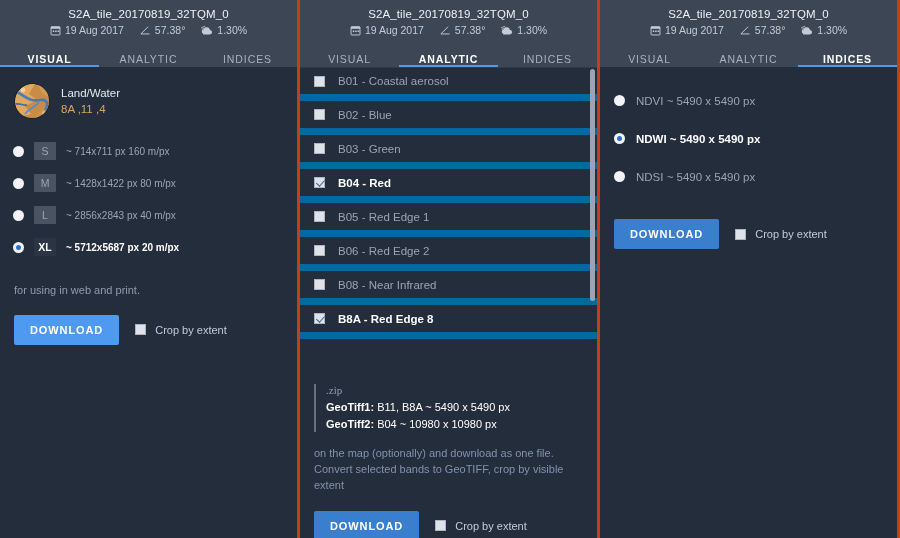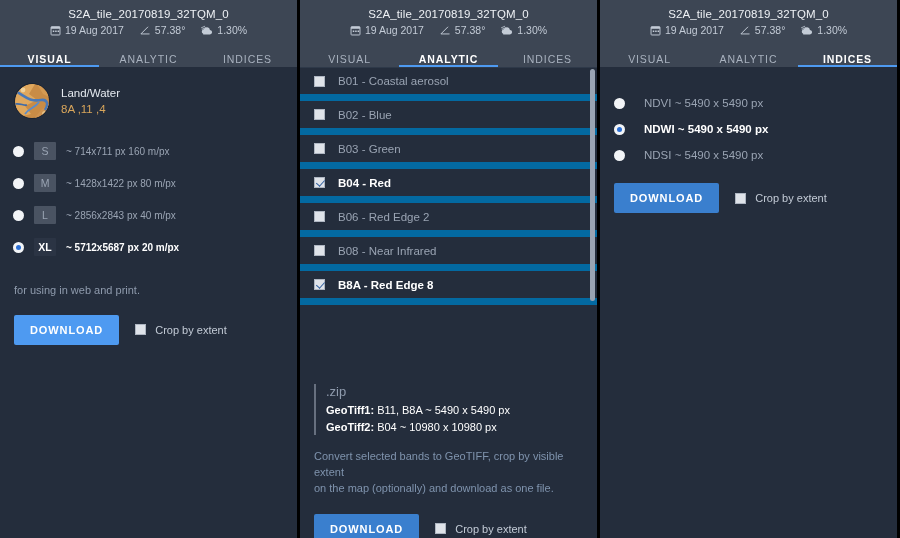--- a/index.html
+++ b/index.html
@@ -5,21 +5,21 @@
   * { box-sizing: border-box; margin: 0; padding: 0; }
   html, body {
     width: 900px; height: 538px;
     background: #ffffff;
     font-family: "Liberation Sans", sans-serif;
     overflow: hidden;
   }
   .stage {
     width: 900px; height: 538px;
     display: flex;
-    background: #000000;
+    background: #c2410c;
   }
   .panel {
     width: 297px;
     height: 538px;
     background: #242d3c;
     display: flex;
     flex-direction: column;
     position: relative;
     overflow: hidden;
   }
@@ -215,21 +215,21 @@
     position: absolute;
     left: 0; right: 0; bottom: 0;
     height: 166px;
     background: #242d3c;
     padding: 12px 14px 0 14px;
   }
   .zipbox {
     border-left: 2px solid #67707f;
     padding: 0 0 0 10px;
   }
-  .ziptitle { color: #8f9bad; font-size: 13px; padding-bottom: 3px; }
+  .ziptitle { color: #8f9bad; font-size: 11px; padding-bottom: 3px; font-family: Liberation Serif, serif; }
   .zipline { color: #ffffff; font-size: 11px; line-height: 1.5; }
   .zipline b { font-weight: bold; }
   .convtext {
     color: #7f93ad;
     font-size: 11px;
     line-height: 1.45;
     padding-top: 14px;
   }
   .actionrow2 {
     display: flex;
@@ -247,25 +247,26 @@
     border-radius: 2px;
     padding: 9px 16px;
     cursor: pointer;
     font-family: "Liberation Sans", sans-serif;
   }
 
   
   .idxlist { padding: 16px 0 0 0; }
   .idxrow {
     display: flex;
-    align-items: flex-end;
+    align-items: flex-start;
     height: 26px;
     padding-left: 14px;
-    gap: 19px;
+    gap: 11px;
     cursor: pointer;
+    margin-top: 12px;
   }
   .idxlabel { color: #9aa4b3; font-size: 11.5px; }
   .idxlabel.sel { color: #ffffff; font-weight: bold; }
   .actionrow3 {
     display: flex;
     align-items: center;
     gap: 16px;
     padding: 22px 0 0 14px;
   }
 </style>
@@ -436,20 +437,24 @@
         <div class="bandrow">
           <span class="cbox"></span>
           <span class="bandlabel">B03 - Green</span>
         </div>
         <div class="bandrow">
           <span class="cbox checked"></span>
           <span class="bandlabel sel">B04 - Red</span>
         </div>
         <div class="bandrow">
           <span class="cbox"></span>
+          <span class="bandlabel">B05 - Red Edge 1</span>
+        </div>
+        <div class="bandrow">
+          <span class="cbox"></span>
           <span class="bandlabel">B06 - Red Edge 2</span>
         </div>
         <div class="bandrow">
           <span class="cbox"></span>
           <span class="bandlabel">B08 - Near Infrared</span>
         </div>
         <div class="bandrow">
           <span class="cbox checked"></span>
           <span class="bandlabel sel">B8A - Red Edge 8</span>
         </div>
@@ -462,22 +467,22 @@
           <div class="zipline">
             <b>GeoTiff1:</b>
             <span>B11, B8A ~ 5490 x 5490 px</span>
           </div>
           <div class="zipline">
             <b>GeoTiff2:</b>
             <span>B04 ~ 10980 x 10980 px</span>
           </div>
         </div>
         <div class="convtext">
+          <div>on the map (optionally) and download as one file.</div>
           <div>Convert selected bands to GeoTIFF, crop by visible extent</div>
-          <div>on the map (optionally) and download as one file.</div>
         </div>
         <div class="actionrow2">
           <button class="dlbtn2">DOWNLOAD</button>
           <span class="cropwrap">
             <span class="cbox"></span>
             <span class="croplabel">Crop by extent</span>
           </span>
         </div>
       </div>
     </div>

